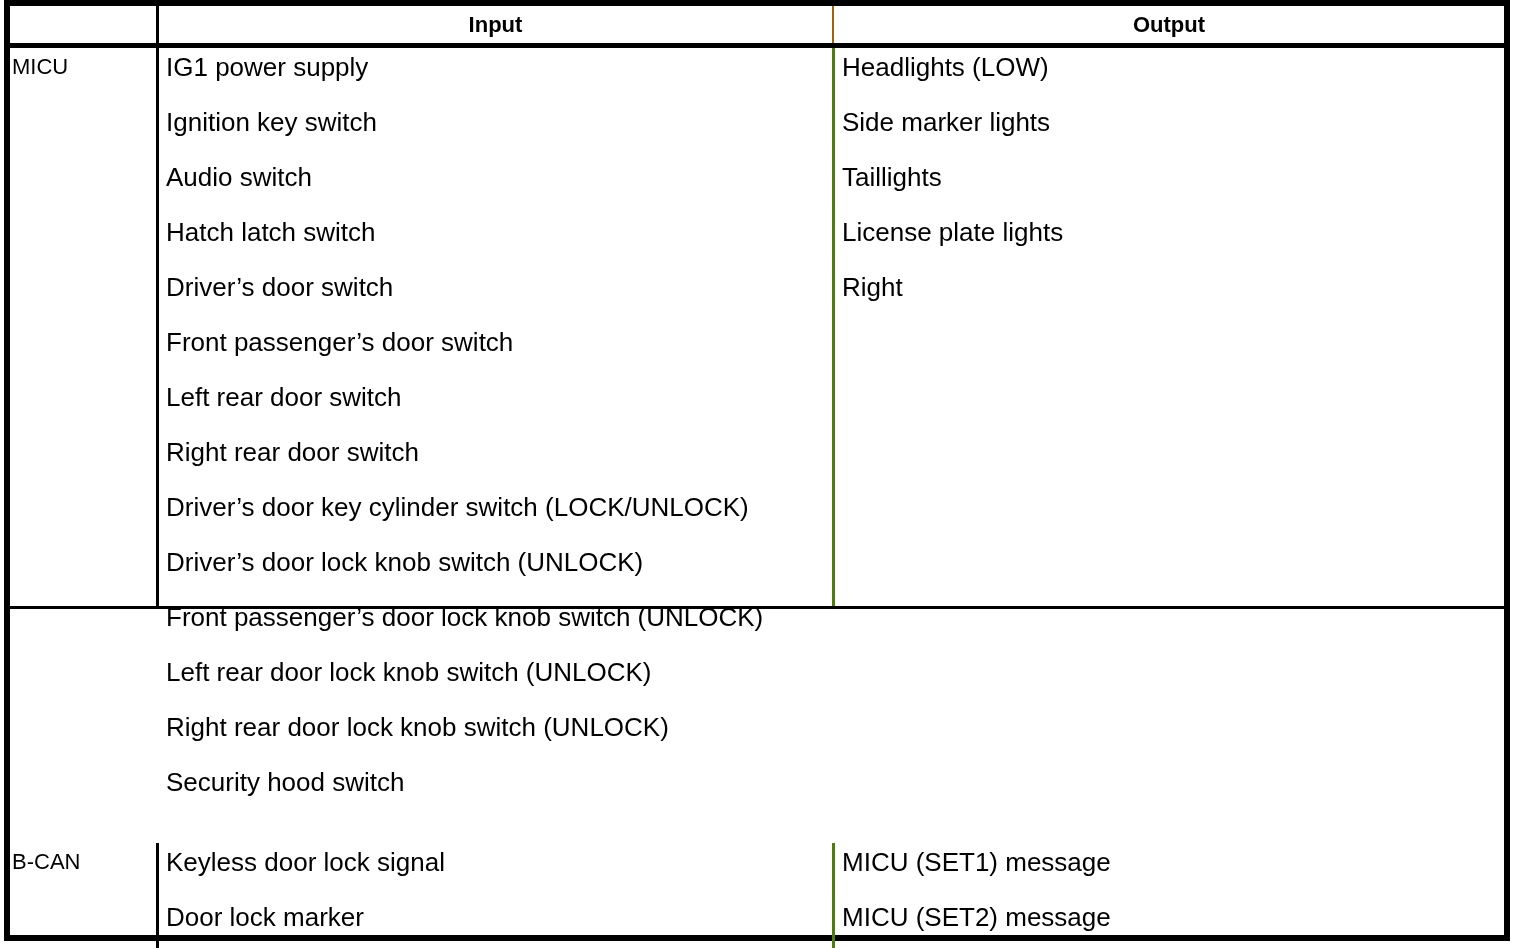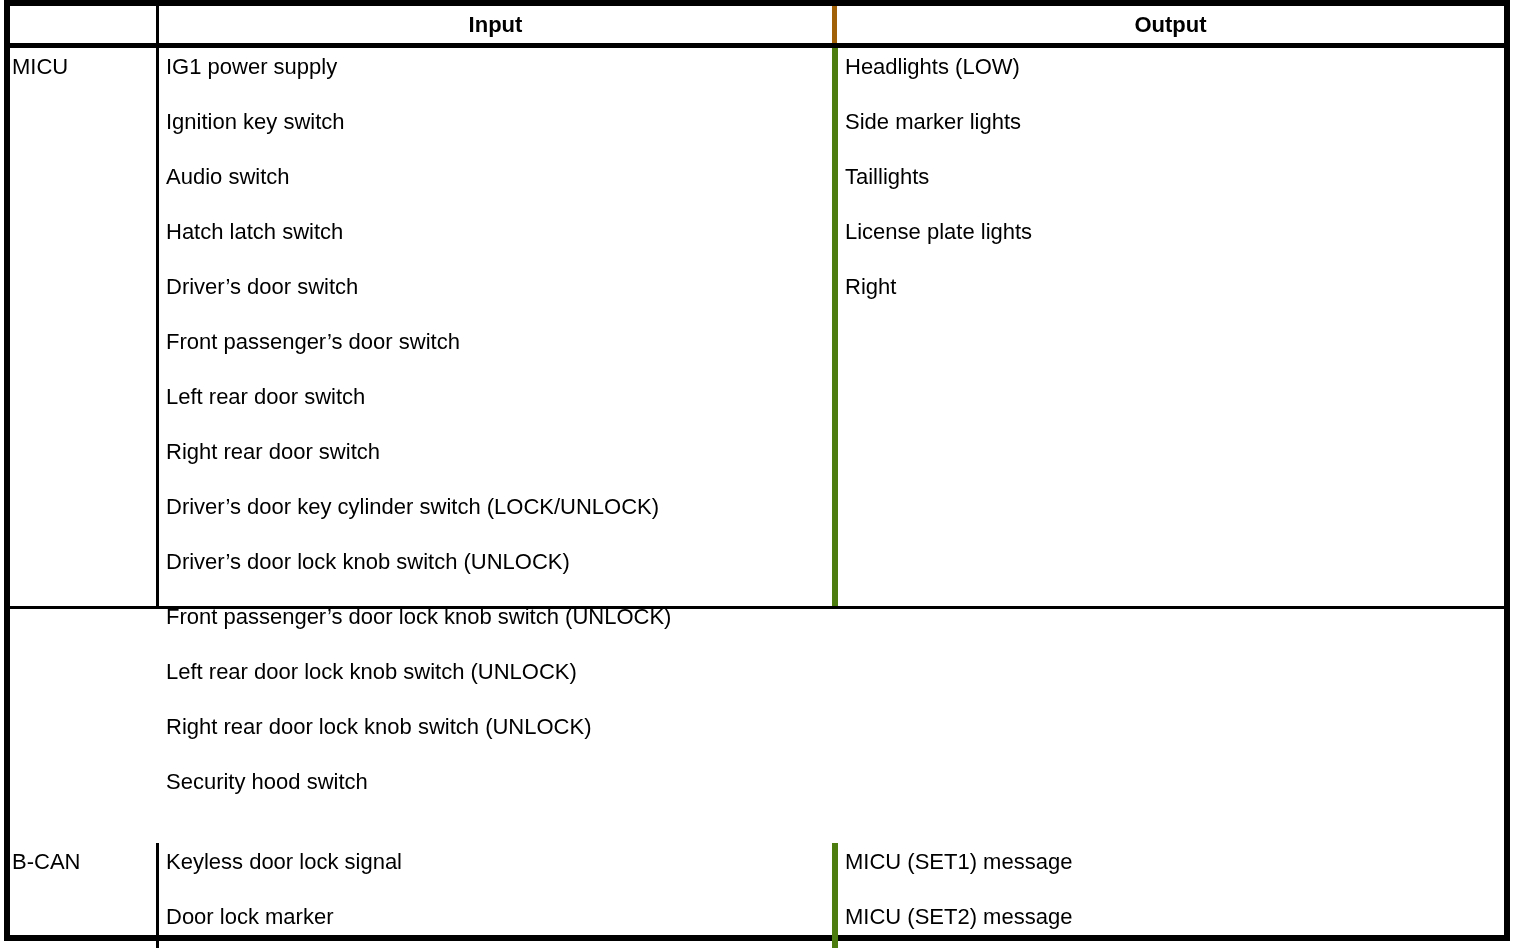--- a/index.html
+++ b/index.html
@@ -59,21 +59,21 @@
   }
   .hdr-blank { left: 0; width: 146px; }
   .hdr-input {
     left: 146px;
     width: 676px;
     border-left: 3px solid #000;
   }
   .hdr-output {
     left: 822px;
     right: 0;
-    border-left: 5px solid #a16207;
+    border-left: 2px solid #a16207;
   }
 
   
   .body-row {
     position: absolute;
     left: 0;
     width: 100%;
     box-sizing: border-box;
   }
   .row-micu  { top: 42px;  height: 561px; border-bottom: 3px solid #000; }
@@ -81,24 +81,24 @@
 
   .cell {
     position: absolute;
     top: 0;
     bottom: 0;
     box-sizing: border-box;
     padding-top: 6px;
   }
   .cell-sys   { left: 0;    width: 146px; padding-left: 2px; }
   .cell-in    { left: 146px; width: 676px; border-left: 3px solid #000; padding-left: 7px; }
-  .cell-out   { left: 822px; right: 0;     border-left: 6px solid #4d7c0f; padding-left: 7px; }
+  .cell-out   { left: 822px; right: 0;     border-left: 3px solid #4d7c0f; padding-left: 7px; }
 
   .entry {
-    font-size: 22px;
+    font-size: 26px;
     line-height: 26px;
     height: 26px;
     margin-bottom: 29px;
     white-space: nowrap;
   }
   .sys-label {
     font-size: 22px;
     line-height: 26px;
     white-space: nowrap;
   }

